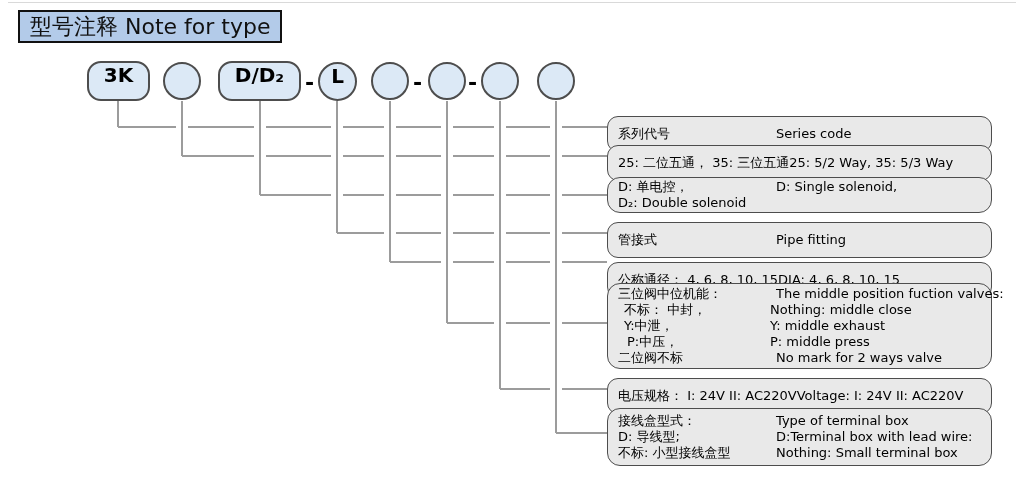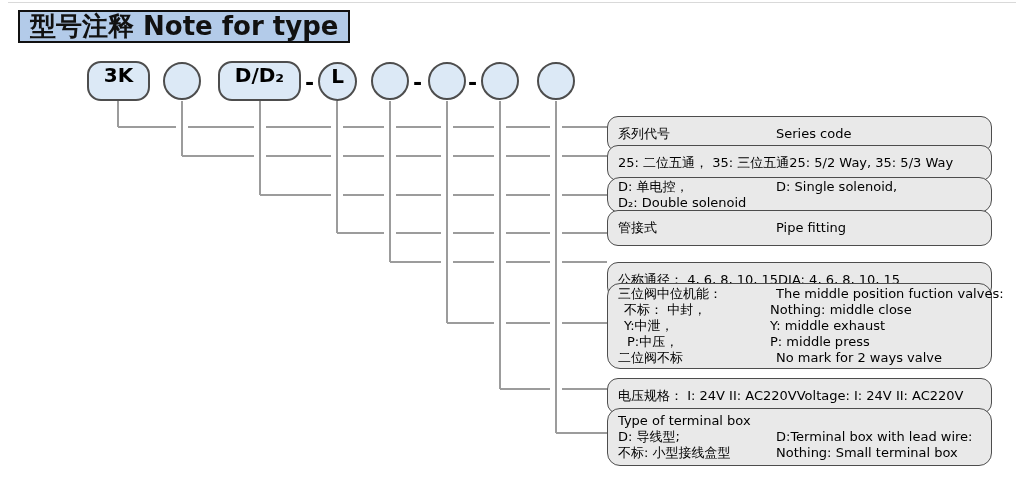--- a/index.html
+++ b/index.html
@@ -16,22 +16,22 @@
     font-family:"DejaVu Sans","Liberation Sans",sans-serif;
     color:#111;
   }
   .hairline{position:absolute;top:2px;left:8px;width:1008px;height:1px;background:#d9d9d9;}
   #connectors{position:absolute;left:0;top:0;z-index:0;}
   #connectors line{stroke:var(--line);stroke-width:2;}
 
   .title-box{
     position:absolute;left:18px;top:10px;height:33px;z-index:2;
     background:var(--title-bg);border:2px solid #111;
-    display:flex;align-items:center;padding:0 10px;
-    font-size:26px;white-space:nowrap;font-weight:bold;
+    display:flex;padding:0 10px;
+    font-size:22px;white-space:nowrap;
   }
 
   .shape{
     position:absolute;z-index:1;background:var(--shape-bg);
     border:2px solid var(--border);
     display:flex;align-items:flex-start;justify-content:center;
     font-weight:bold;font-size:20px;color:#000;
   }
   .shape.pill{border-radius:14px;}
   .shape.circle{border-radius:50%;}
@@ -160,21 +160,21 @@
 <div class="note-box multi" style="top:177px;height:36px;">
   <div class="note-row">
     <span class="note-cn">D: 单电控，</span>
     <span class="note-en">D: Single solenoid,</span>
   </div>
   <div class="note-row">
     <span class="note-en">D₂: Double solenoid</span>
   </div>
 </div>
 
-<div class="note-box single" style="top:210px;height:22px;">
+<div class="note-box single" style="top:222px;height:22px;">
   <div class="note-row">
     <span class="note-cn">管接式</span>
     <span class="note-en">Pipe fitting</span>
   </div>
 </div>
 
 <div class="note-box single" style="top:262px;height:22px;">
   <div class="note-row">
     <span class="note-cn">公称通径： 4, 6, 8, 10, 15</span>
     <span class="note-en">DIA: 4, 6, 8, 10, 15</span>
@@ -206,20 +206,21 @@
 
 <div class="note-box single" style="top:378px;height:22px;">
   <div class="note-row">
     <span class="note-cn">电压规格： I: 24V  II: AC220V</span>
     <span class="note-en">Voltage: I: 24V  II: AC220V</span>
   </div>
 </div>
 
 <div class="note-box multi" style="top:408px;height:58px;">
   <div class="note-row">
+    <span class="note-cn">接线盒型式：</span>
     <span class="note-en">Type of terminal box</span>
   </div>
   <div class="note-row">
     <span class="note-cn">D: 导线型;</span>
     <span class="note-en">D:Terminal box with lead wire:</span>
   </div>
   <div class="note-row">
     <span class="note-cn">不标: 小型接线盒型</span>
     <span class="note-en">Nothing: Small terminal box</span>
   </div>

